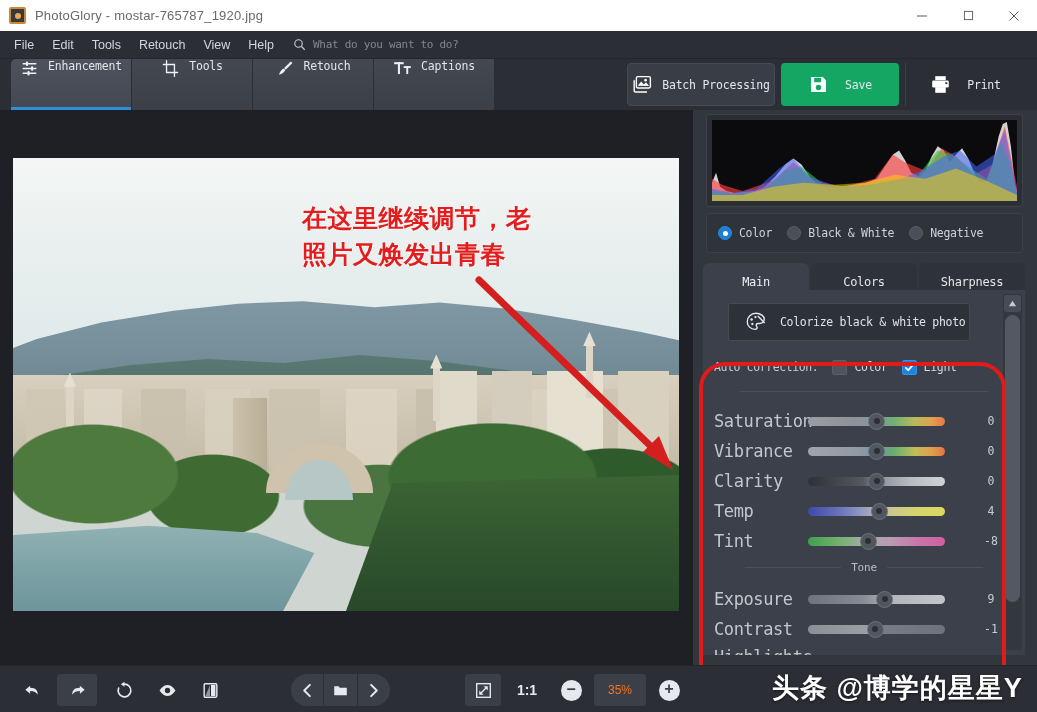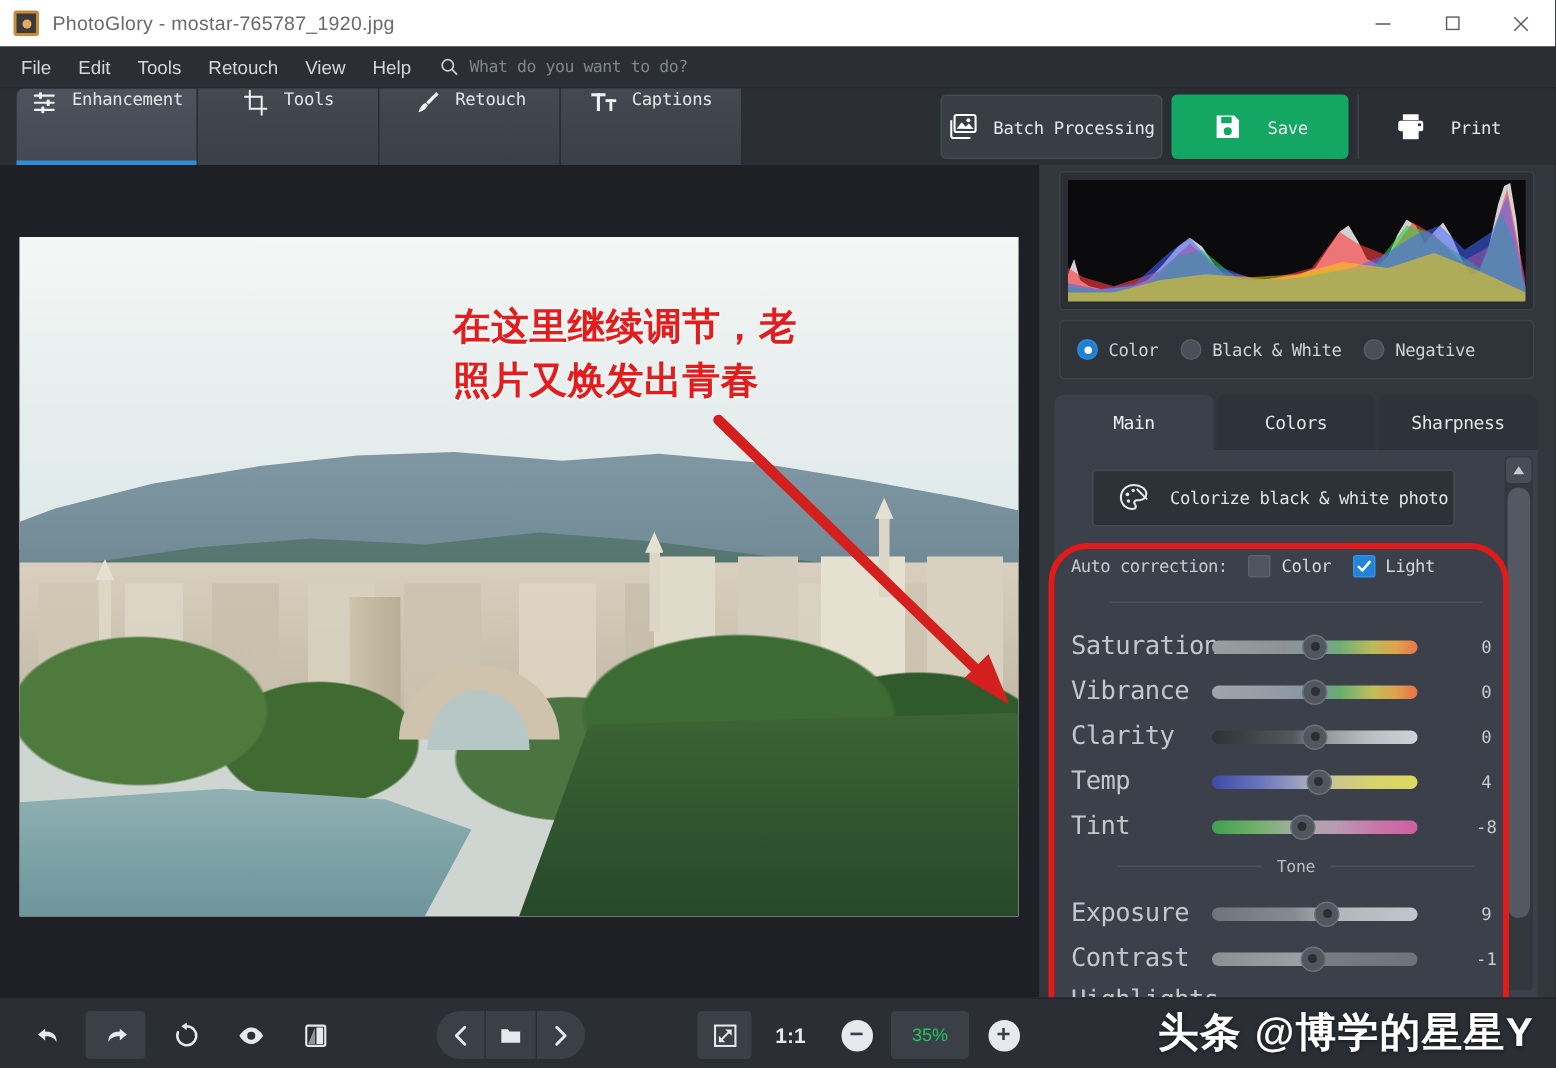--- a/index.html
+++ b/index.html
@@ -236,21 +236,21 @@
   .nav-pill svg { width: 15px; height: 15px; color: #e6e9ed; display:block; }
   .zoom-grp { position: absolute; left: 465px; top: 8px; display: flex; align-items: center; gap: 5px; }
   .zoom-cell {
     height: 32px; display: flex; align-items: center; justify-content: center;
     background: #3a3f48; border-radius: 3px;
   }
   .zoom-fit { width: 36px; }
   .zoom-11  { width: 42px; font-family:"Liberation Sans",sans-serif; font-size:14px; font-weight:bold; color:#e6e9ed; background:transparent; }
   .zoom-minus, .zoom-plus { width: 36px; background: transparent; }
   .zoom-pct {
-    width: 52px; font-family:"Liberation Sans",sans-serif; font-size:12px; color:#22c55e;
+    width: 52px; font-family:"Liberation Sans",sans-serif; font-size:12px; color:#f97316;
   }
   .circ-btn {
     width:21px; height:21px; border-radius:50%; background:#e6e9ed;
     display:flex; align-items:center; justify-content:center;
     color:#3a3f48; font-size:15px; font-weight:bold; line-height:1;
   }
   .circ-btn span { position: relative; top: -1px; }
 
   
   .rpanel {
@@ -285,21 +285,21 @@
   }
   .ptab {
     flex: 1; height: 37px; display: flex; align-items: center; justify-content: center;
     background: #2e323a;
     border-top-left-radius: 6px; border-top-right-radius: 6px;
     font-size: 12px; color: #e5e5e5; letter-spacing: -.3px;
   }
   .ptab.active { background: #3b404a; color: #eef1f4; }
 
   .panel-body {
-    position: absolute; left: 10px; top: 190px; width: 322px; height: 365px;
+    position: absolute; left: 10px; top: 180px; width: 322px; height: 365px;
     background: #3b404a;
     overflow: hidden;
   }
   .colorize-btn {
     position: absolute; left: 25px; top: 13px; width: 242px; height: 38px;
     background: #2d3138; border: 1px solid #454a54; border-radius: 3px;
     display: flex; align-items: center; gap: 13px; padding-left: 16px;
   }
   .colorize-btn .lbl { font-size: 11.5px; color: #e0e3e7; letter-spacing: -.3px; }
   .palette-ico { width: 22px; height: 22px; color: #e6e9ed; display:block; }

